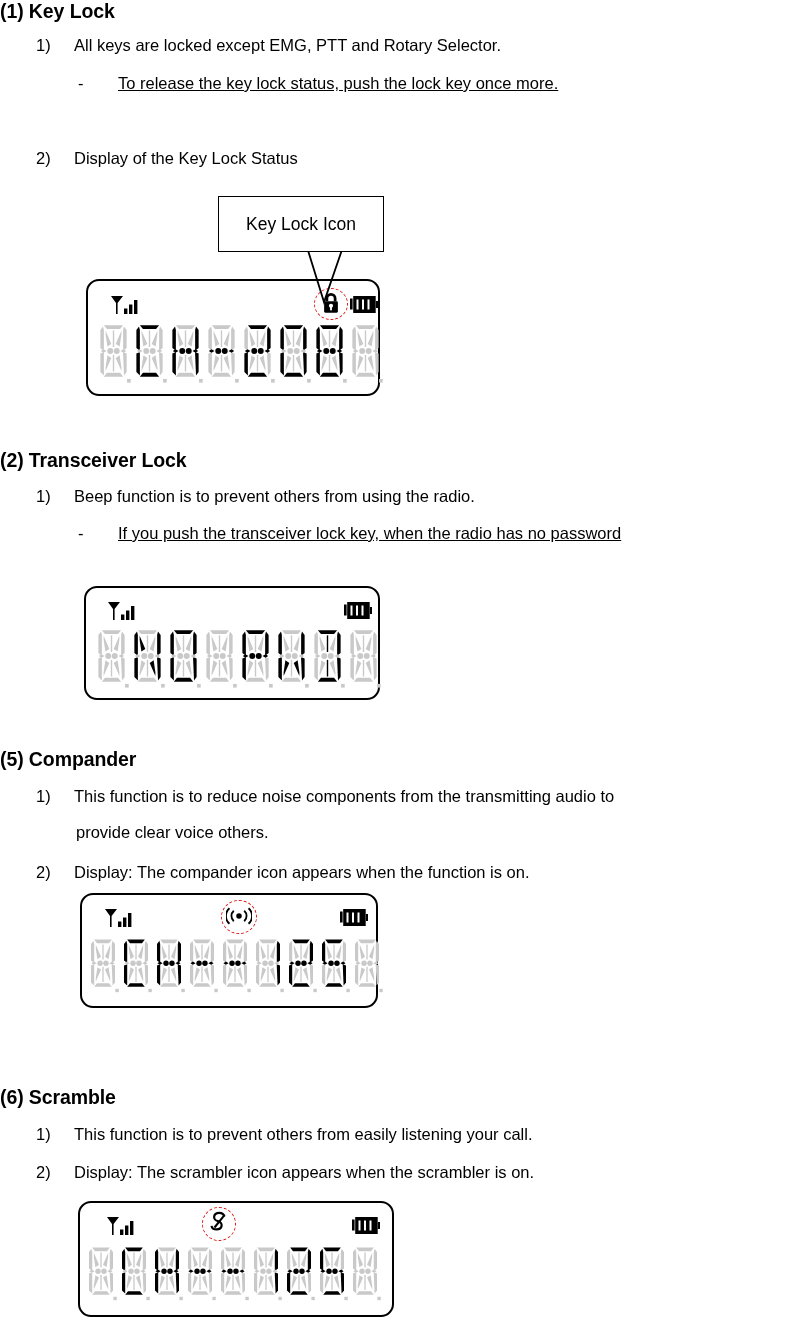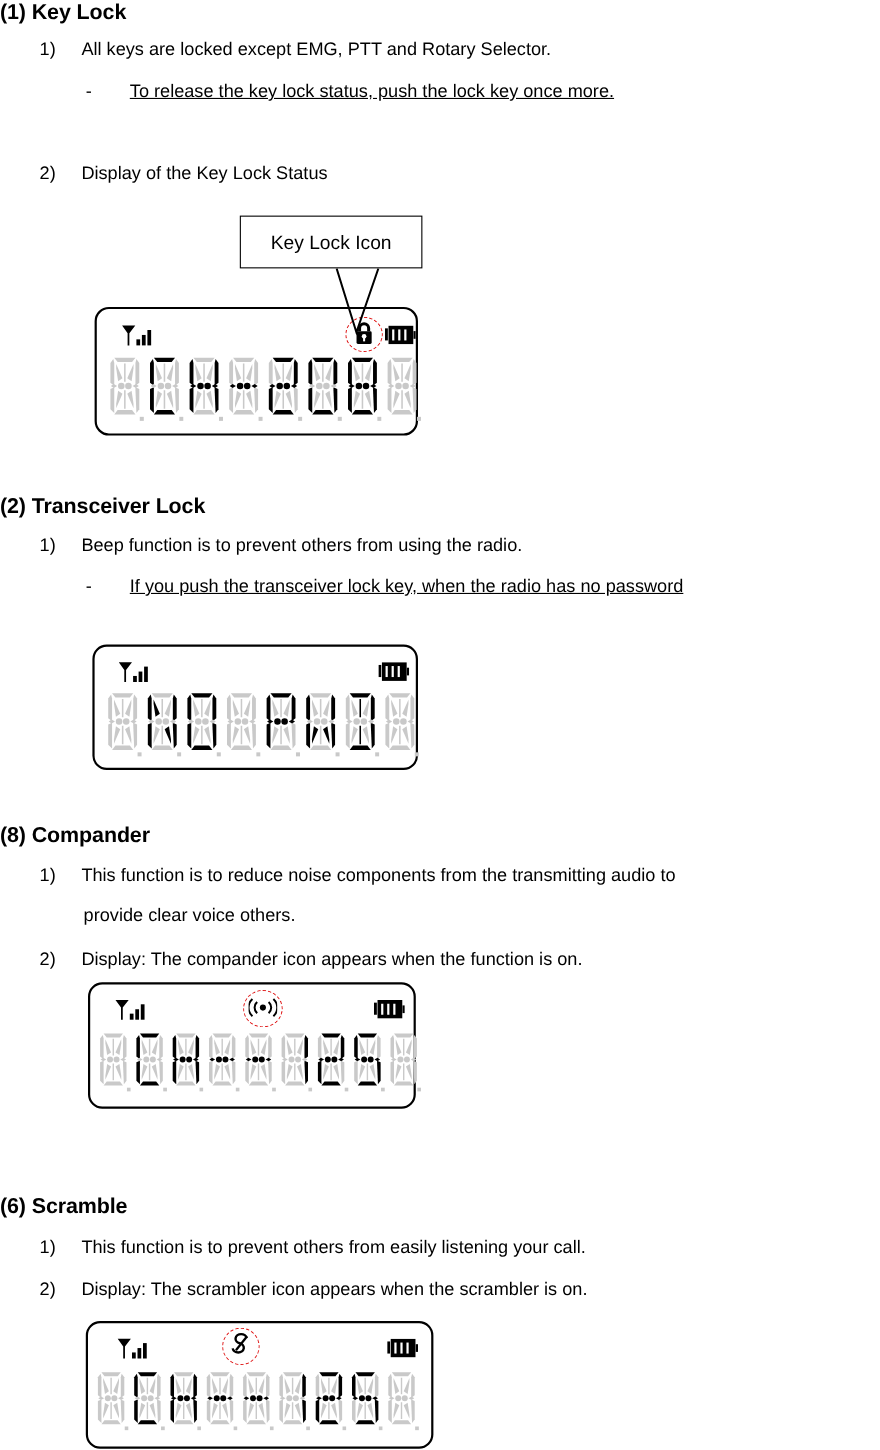--- a/index.html
+++ b/index.html
@@ -117,21 +117,21 @@
   <div class="sub" style="left:78px; top:72px; width:710px;">
     <span class="marker">-</span>
     <span class="body">To release the key lock status, push the lock key once more.</span>
   </div>
 
   <div class="item" style="left:36px; top:147px; width:752px;">
     <span class="marker">2)</span>
     <span class="body">Display of the Key Lock Status</span>
   </div>
 
-  <div class="callout" style="left:218px; top:196px; width:166px; height:48px;">
+  <div class="callout" style="left:218px; top:196px; width:166px; height:56px;">
     <span>Key Lock Icon</span>
   </div>
   <svg class="callout-tail" style="left:290px; top:242px;" width="100" height="68">
     <polyline points="16,2 34,60 54,2" fill="none" stroke="#000" stroke-width="1.8"></polyline>
   </svg>
 
   <div class="lcd" style="left:86px; top:279px; width:294px; height:117px;">
 
     <svg class="icon-antenna" style="left:22px; top:14px;" viewBox="0 0 34 22">
       <path d="M1,1 L13,1 L7.6,8 L7.6,19 L6,19 L6,8 Z" fill="#000"></path>
@@ -520,21 +520,21 @@
             <path d="M19.2,35 L20.8,35 L20.8,54 L19.2,54 Z" fill="#c9c9c9"></path>
             <path d="M27,35.5 L29,49 L29,53.5 L22.5,38.5 Z" fill="#c9c9c9"></path>
             <circle cx="16.3" cy="30.5" r="3.4" fill="#c9c9c9"></circle>
             <circle cx="23.7" cy="30.5" r="3.4" fill="#c9c9c9"></circle>
             <rect x="35.5" y="62.5" width="4.2" height="4.2" fill="#c9c9c9"></rect>
           </svg>
         </div>
       </div>
   </div>
 
-  <div class="section-heading" style="left:0px; top:748px;">(8) Compander</div>
+  <div class="section-heading" style="left:0px; top:748px;">(5) Compander</div>
 
   <div class="item justify" style="left:36px; top:785px; width:764px;">
     <span class="marker">1)</span>
     <span class="body">This function is to reduce noise components from the transmitting audio to</span>
   </div>
   <div style="position:absolute; left:76px; top:823px; font-size:16.5px;">provide clear voice others.</div>
 
   <div class="item" style="left:36px; top:861px; width:752px;">
     <span class="marker">2)</span>
     <span class="body">Display: The compander icon appears when the function is on.</span>

